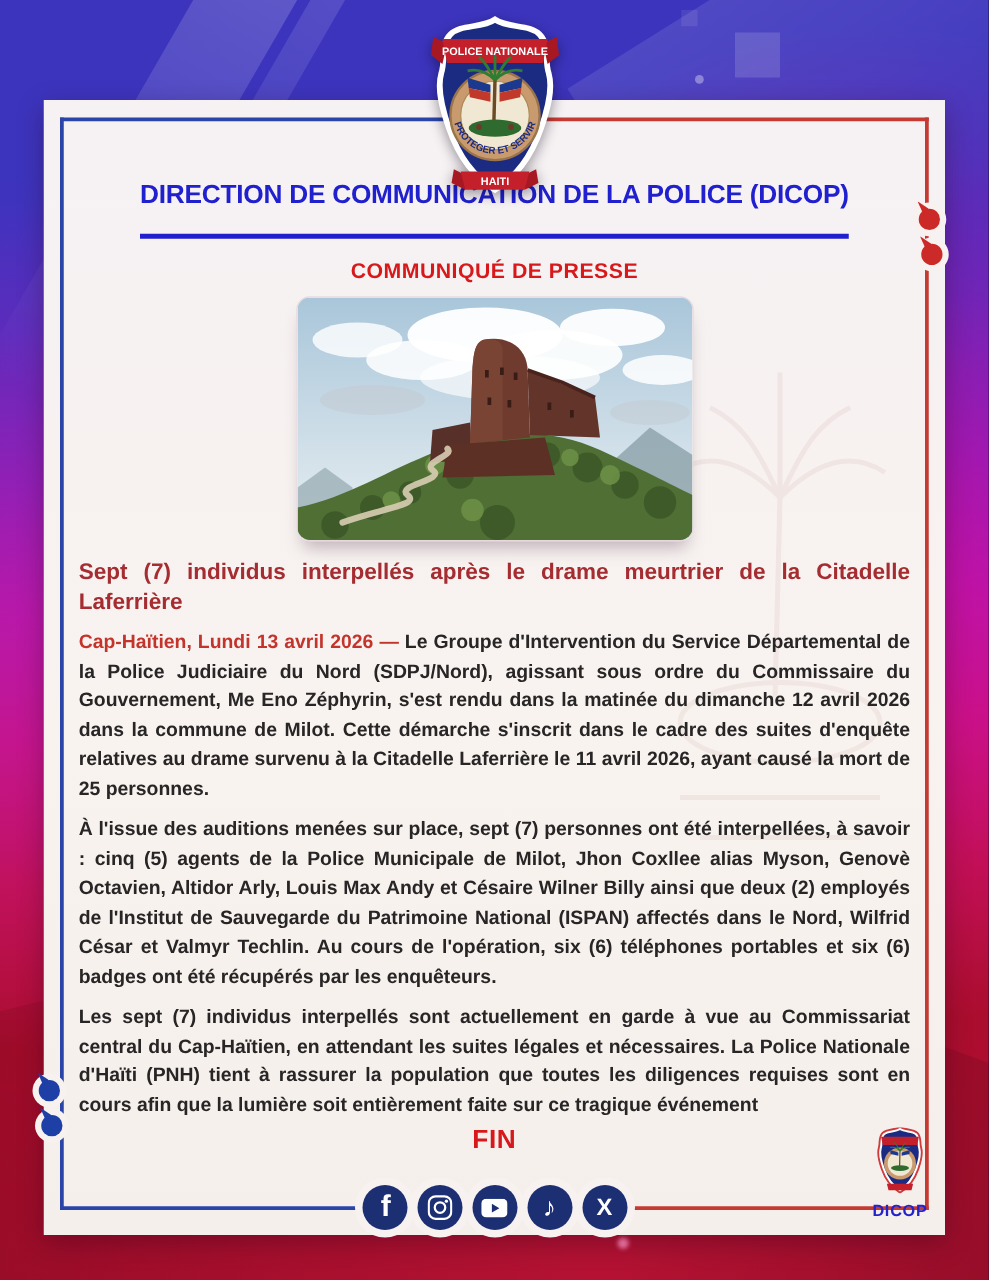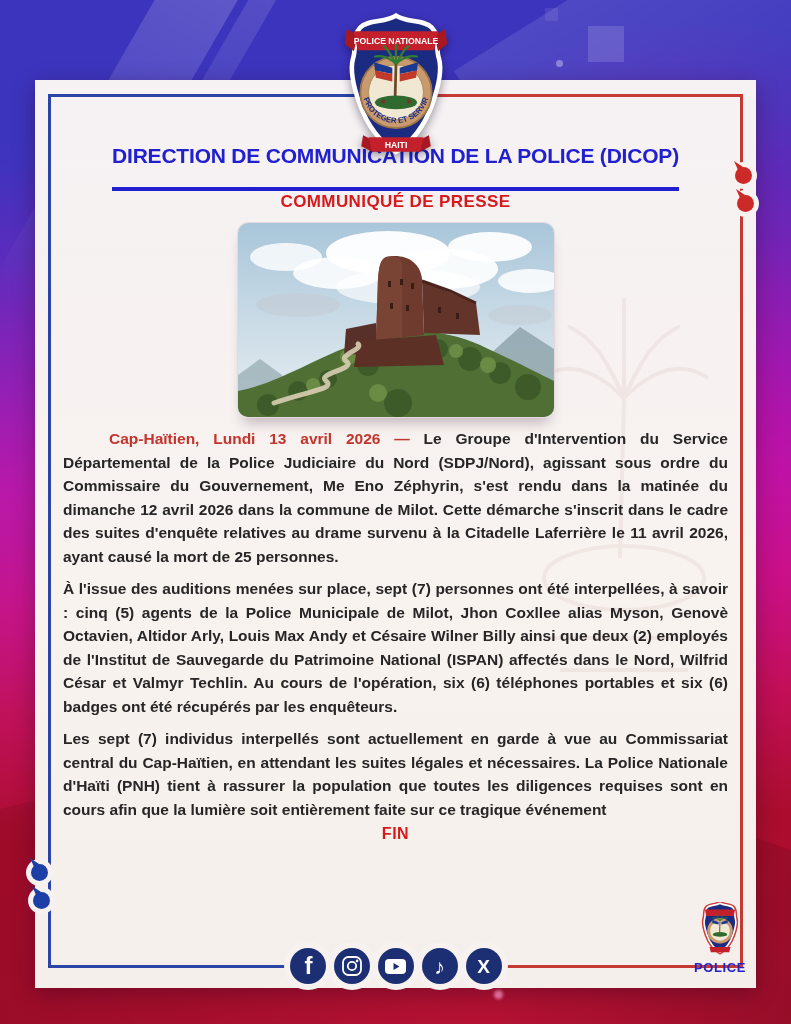--- a/index.html
+++ b/index.html
@@ -48,31 +48,31 @@
   .bd2{left:33px;top:892px;}
   
   .badge-top{position:absolute;left:50%;top:12px;width:128px;margin-left:-64px;z-index:5;
     filter:drop-shadow(0 3px 5px rgba(0,0,20,.4));}
   
   .content{position:absolute;inset:0;padding:64px 28px 0;box-sizing:border-box;}
   .title-wrap{text-align:center;}
   .title{display:inline-block;margin:0;font-size:21px;font-weight:bold;letter-spacing:-.2px;
     color:var(--title_blue,#2020cf);padding-bottom:19px;
     border-bottom:4px solid var(--title_blue,#2020cf);}
-  .subtitle{margin-top:1px;text-align:center;font-size:17px;font-weight:bold;
+  .subtitle{margin-top:16px;text-align:center;font-size:17px;font-weight:bold;
     letter-spacing:.4px;color:var(--subtitle_red,#d8191c);}
   .photo-wrap{width:316px;height:194px;margin:10px auto 0;border-radius:11px;overflow:hidden;
     border:1px solid #e6d9de;box-shadow:0 10px 14px -6px rgba(120,90,110,.45);}
   .photo-wrap svg{display:block;}
   .headline{margin:12px 0 0;font-size:18px;line-height:24px;font-weight:bold;
     color:var(--headline_red,#a52c31);text-align:justify;}
   .body-p{margin:9px 0 0;font-size:15.5px;line-height:23.5px;font-weight:bold;
     color:var(--body_text,#272525);text-align:justify;}
-  .dateline{color:var(--dateline_red,#c3342c);margin-left:46px;}
-  .fin{margin-top:4px;text-align:center;font-size:16px;font-weight:bold;
+  .dateline{color:var(--dateline_red,#c3342c);}
+  .fin{margin-top:4px;text-align:center;font-size:21px;font-weight:bold;
     color:var(--subtitle_red,#d8191c);letter-spacing:.5px;}
   
   .social-row{position:absolute;left:50%;top:868px;transform:translateX(-50%);
     display:flex;gap:8px;z-index:3;}
   .social-circle{width:36px;height:36px;border-radius:50%;background:var(--social_navy,#1d2f73);
     display:flex;align-items:center;justify-content:center;cursor:pointer;
     box-shadow:0 0 0 6px var(--card_bg,#f7f2f0);}
   .glyph{color:#fff;font-weight:bold;line-height:1;}
   .glyph-f{font-size:24px;transform:translateX(1px);}
   .glyph-note{font-size:21px;}
@@ -177,20 +177,21 @@
               <rect x="152" y="80" width="3" height="6"></rect>
             <rect x="168" y="82" width="3" height="6"></rect>
               <rect x="200" y="84" width="3" height="6"></rect>
             <rect x="218" y="90" width="3" height="6"></rect>
           </g>
           <polygon points="120,118 198,112 206,142 116,144" fill="#5d3026"></polygon>
           <path d="M36 180 C70 168 98 166 88 158 C78 150 120 146 108 138 C100 132 126 126 120 121" fill="none" stroke="#d8cdb2" stroke-width="5" stroke-linecap="round" opacity=".9"></path>
         </svg>
       </div>
 
+      <h2 class="headline">Sept (7) individus interpellés après le drame meurtrier de la Citadelle Laferrière</h2>
 
       <p class="body-p"><span class="dateline">Cap-Haïtien, Lundi 13 avril 2026 — </span><span>Le Groupe d'Intervention du Service Départemental de la Police Judiciaire du Nord (SDPJ/Nord), agissant sous ordre du Commissaire du Gouvernement, Me Eno Zéphyrin, s'est rendu dans la matinée du dimanche 12 avril 2026 dans la commune de Milot. Cette démarche s'inscrit dans le cadre des suites d'enquête relatives au drame survenu à la Citadelle Laferrière le 11 avril 2026, ayant causé la mort de 25 personnes.</span></p>
       <p class="body-p">À l'issue des auditions menées sur place, sept (7) personnes ont été interpellées, à savoir : cinq (5) agents de la Police Municipale de Milot, Jhon Coxllee alias Myson, Genovè Octavien, Altidor Arly, Louis Max Andy et Césaire Wilner Billy ainsi que deux (2) employés de l'Institut de Sauvegarde du Patrimoine National (ISPAN) affectés dans le Nord, Wilfrid César et Valmyr Techlin. Au cours de l'opération, six (6) téléphones portables et six (6) badges ont été récupérés par les enquêteurs.</p>
       <p class="body-p">Les sept (7) individus interpellés sont actuellement en garde à vue au Commissariat central du Cap-Haïtien, en attendant les suites légales et nécessaires. La Police Nationale d'Haïti (PNH) tient à rassurer la population que toutes les diligences requises sont en cours afin que la lumière soit entièrement faite sur ce tragique événement</p>
 
       <div class="fin">FIN</div>
     </div>
 
     <div class="social-row">
       <div class="social-circle">
@@ -229,21 +230,21 @@
           <path d="M70 56 C62 48 54 46 46 48"></path>
             <path d="M70 56 C78 48 86 46 94 48"></path>
           <path d="M70 56 C64 46 62 40 56 36"></path>
             <path d="M70 56 C76 46 78 40 84 36"></path>
         </g>
         <path d="M66 60 L46 54 L47 64 L66 68 Z" fill="#1b3a8f"></path>
         <path d="M74 60 L94 54 L93 64 L74 68 Z" fill="#1b3a8f"></path>
         <ellipse cx="70" cy="98" rx="22" ry="7" fill="#2f6b2f"></ellipse>
         <path d="M38 136 L102 136 L98 152 L42 152 Z" fill="#c4202b"></path>
       </svg>
-      <div class="dicop-label">POLICE</div>
+      <div class="dicop-label">DICOP</div>
     </div>
   </div>
 
   <div class="badge-top">
     <svg width="128" height="148" viewBox="0 0 140 160">
       <path d="M70 3 C82 11 100 7 109 16 C118 25 113 38 117 50 C121 64 116 82 110 99 C102 122 88 141 70 152 C52 141 38 122 30 99 C24 82 19 64 23 50 C27 38 22 25 31 16 C40 7 58 11 70 3 Z" fill="#1c2b82" stroke="#ffffff" stroke-width="5"></path>
       <polygon points="16,18 28,24 24,42 14,34" fill="#a81822"></polygon>
       <polygon points="124,18 112,24 116,42 126,34" fill="#a81822"></polygon>
       <path d="M24 20 L116 20 L112 41 L28 41 Z" fill="#c4202b"></path>
       <text x="70" y="34" text-anchor="middle" font-size="9.5" font-weight="bold" fill="#ffffff" font-family="Liberation Sans, sans-serif">POLICE NATIONALE</text>

